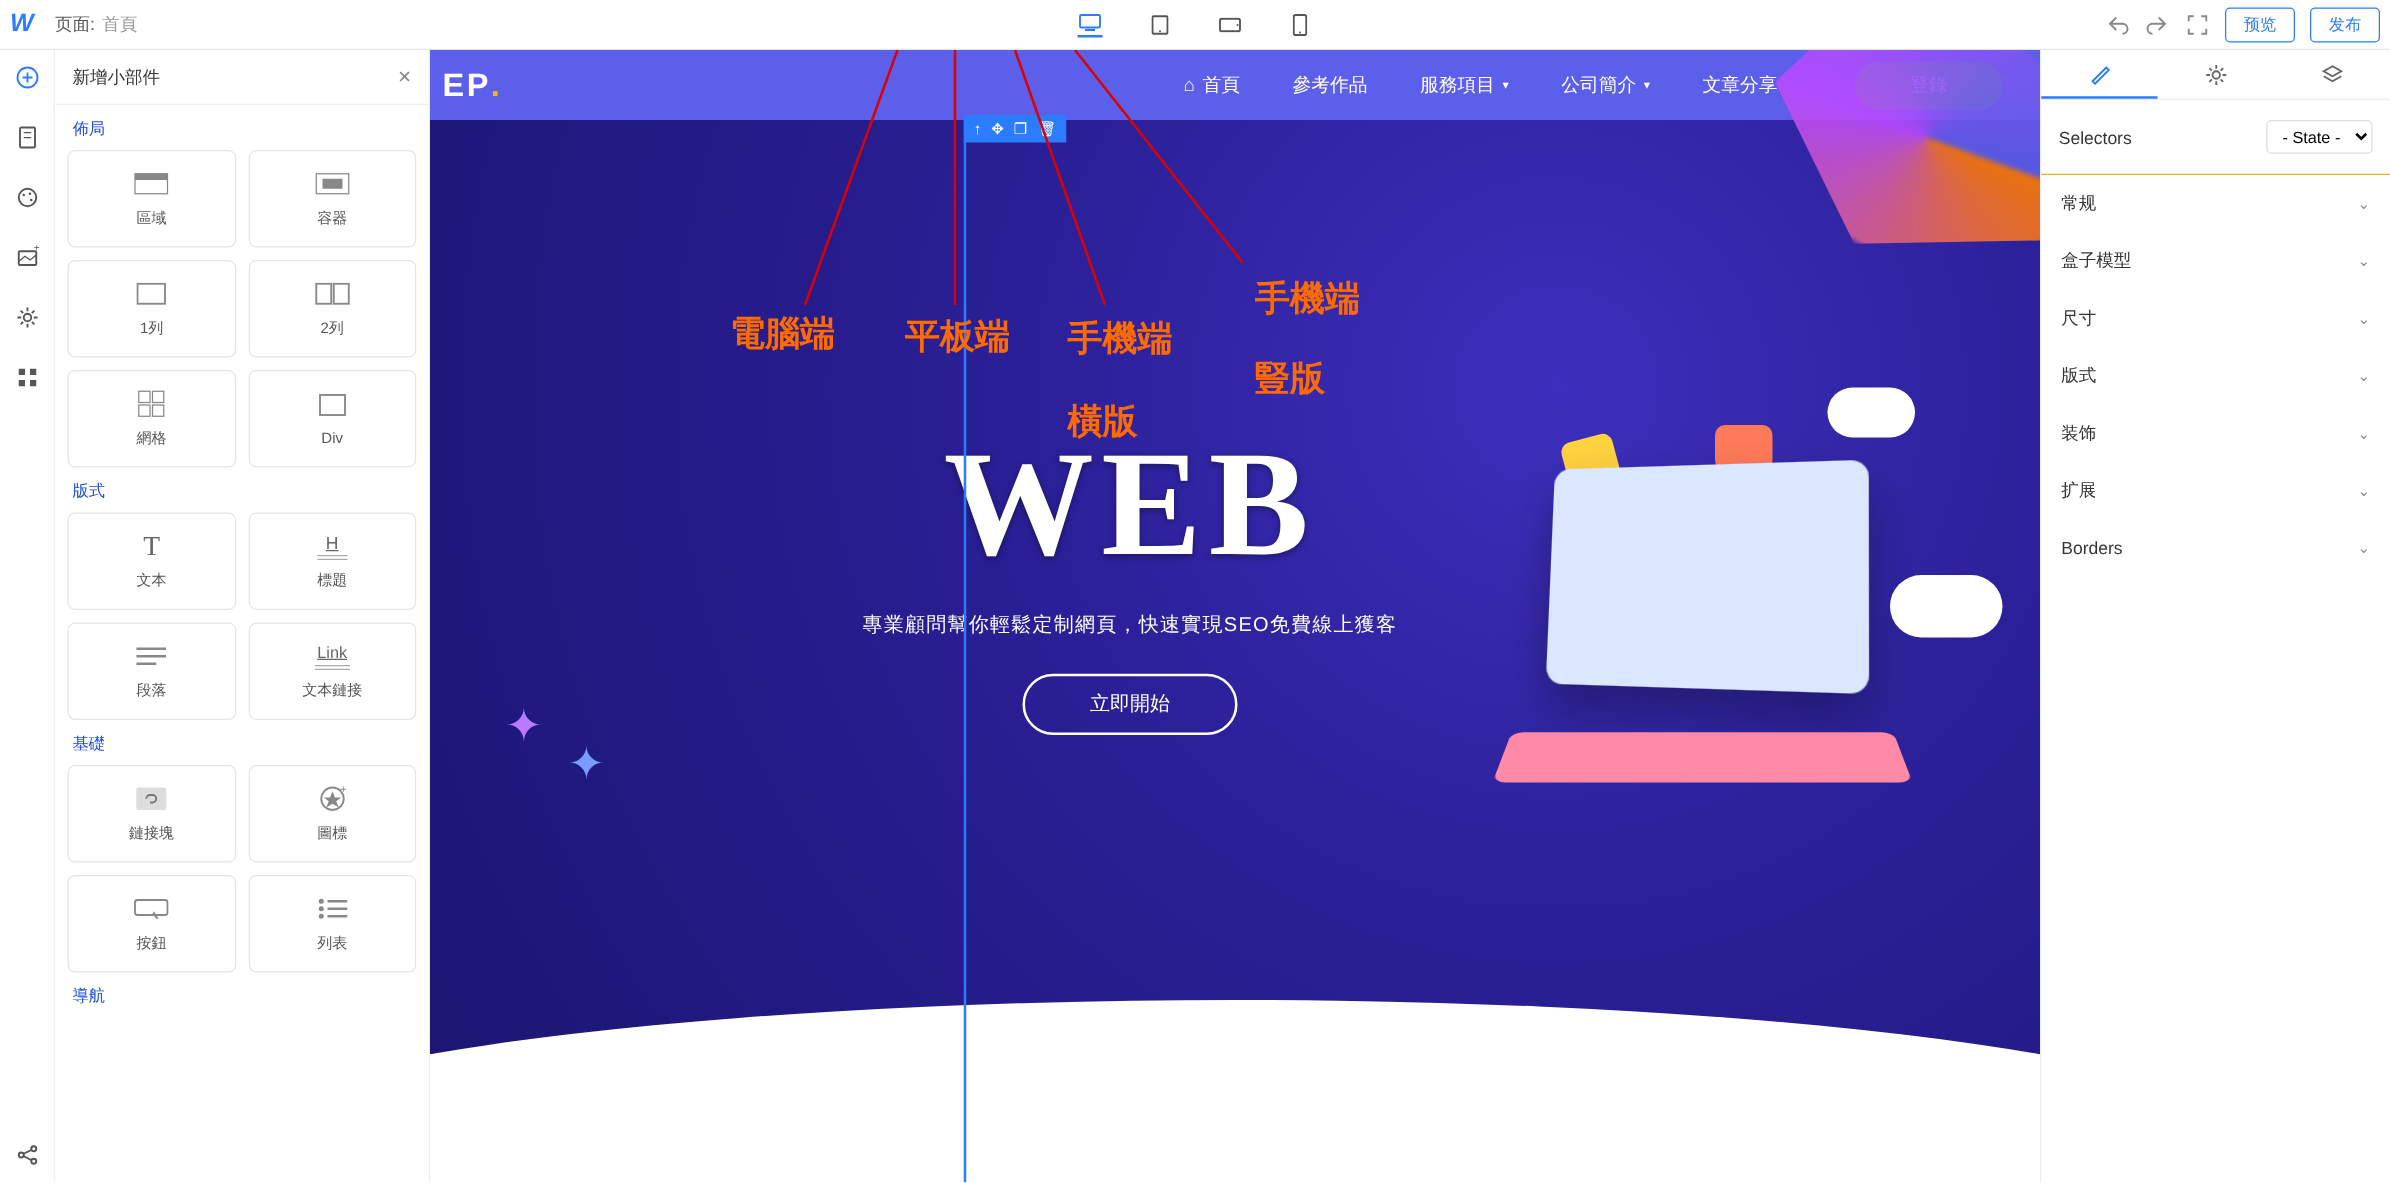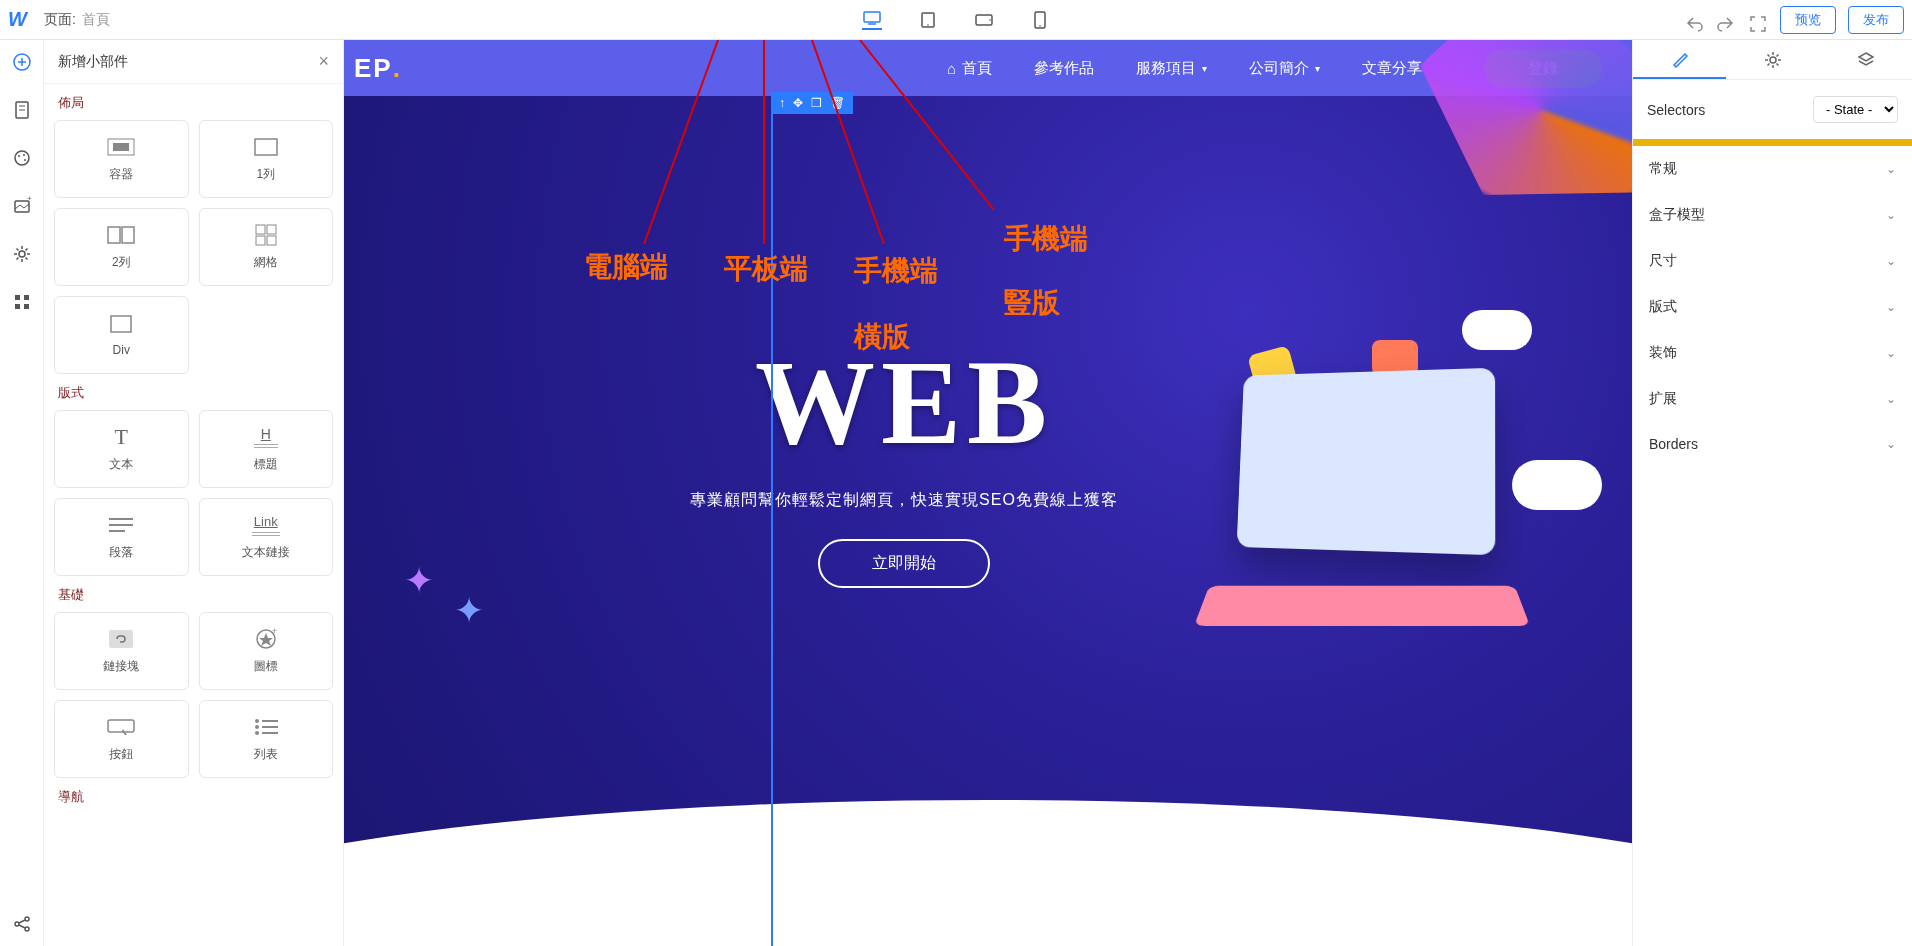--- a/index.html
+++ b/index.html
@@ -6,41 +6,41 @@
 body { width: 1912px; height: 946px; overflow: hidden; background: #fff; display: flex; flex-direction: column; }
 
 
 .topbar { height: 40px; border-bottom: 1px solid #e5e5e5; display: flex; align-items: center; padding: 0 8px; background: #fff; position: relative; }
 .logo-w { width: 24px; height: 24px; margin-right: 12px; color: #2b7cff; font-weight: 900; font-size: 20px; font-style: italic; }
 .page-label { color: #555; font-size: 14px; margin-right: 6px; }
 .page-name { color: #999; font-size: 14px; }
 .device-switch { position: absolute; left: 50%; transform: translateX(-50%); display: flex; gap: 36px; }
 .device-btn { width: 20px; height: 20px; display: flex; align-items: center; justify-content: center; cursor: pointer; color: #555; }
 .device-btn.active { color: #2b7cff; border-bottom: 2px solid #2b7cff; padding-bottom: 2px; }
-.topbar-right { margin-left: auto; display: flex; align-items: flex-end; gap: 12px; }
+.topbar-right { margin-left: auto; display: flex; align-items: center; gap: 12px; }
 .topbar-icon { width: 20px; height: 20px; color: #888; cursor: pointer; }
 .btn-outline { border: 1px solid #2b7cff; color: #2b7cff; background: #fff; padding: 4px 14px; border-radius: 4px; font-size: 13px; cursor: pointer; }
 .btn-primary { border: 1px solid #2b7cff; color: #2b7cff; background: #fff; padding: 4px 14px; border-radius: 4px; font-size: 13px; cursor: pointer; }
 
 
 .main-row { flex: 1; display: flex; overflow: hidden; }
 
 
 .left-rail { width: 44px; border-right: 1px solid #eee; display: flex; flex-direction: column; align-items: center; padding-top: 12px; gap: 28px; }
 .rail-icon { width: 20px; height: 20px; color: #555; cursor: pointer; }
 .rail-icon.active { color: #2b7cff; }
 .rail-bottom { margin-top: auto; margin-bottom: 12px; }
 
 
 .widgets-panel { width: 300px; border-right: 1px solid #eee; display: flex; flex-direction: column; background: #fff; }
 .widgets-header { height: 44px; display: flex; align-items: center; justify-content: space-between; padding: 0 14px; border-bottom: 1px solid #f0f0f0; }
 .widgets-title { font-size: 14px; color: #333; }
 .close-x { font-size: 18px; color: #888; cursor: pointer; }
 .widgets-body { flex: 1; overflow-y: auto; padding: 0 10px 10px 10px; }
-.section-label { font-size: 13px; color: #7f1d1d; padding: 10px 4px 8px 4px; }
+.section-label { font-size: 13px; color: #1d4ed8; padding: 10px 4px 8px 4px; }
 .widget-grid { display: grid; grid-template-columns: 1fr 1fr; gap: 10px; }
 .widget-card { border: 1px solid #e5e5e5; border-radius: 6px; height: 78px; display: flex; flex-direction: column; align-items: center; justify-content: center; gap: 8px; cursor: grab; background: #fff; }
 .widget-card .wicon { width: 28px; height: 22px; color: #666; display: flex; align-items: center; justify-content: center; }
 .widget-card .wlabel { font-size: 12px; color: #555; }
 
 
 .canvas-wrap { flex: 1; position: relative; overflow: hidden; background: #fff; }
 .site-frame { position: absolute; inset: 0; }
 .sel-outline { position: absolute; left: 427px; top: 52px; width: 2px; height: 870px; background: #2b7cff; }
 .sel-toolbar { position: absolute; left: 427px; top: 52px; height: 22px; background: #2b7cff; display: flex; align-items: center; gap: 8px; padding: 0 8px; color: #fff; font-size: 12px; }
@@ -85,21 +85,21 @@
 .sp3 { left: 150px; top: 790px; color: #2ecc71; font-size: 48px; }
 .sp4 { left: 90px; top: 820px; color: #a56bff; font-size: 44px; }
 .sp5 { left: 190px; top: 850px; color: #5b7bff; font-size: 32px; }
 .swirl { position: absolute; right: -40px; top: -30px; width: 260px; height: 200px; background: conic-gradient(from 90deg, #ff7a00, #b94bff, #5b5fe9); border-radius: 50%; filter: blur(2px); opacity: .9; transform: rotate(20deg); clip-path: polygon(20% 0, 100% 0, 100% 70%, 40% 100%, 0 50%); }
 
 
 .right-panel { width: 280px; border-left: 1px solid #eee; background: #fff; display: flex; flex-direction: column; }
 .rp-tabs { height: 40px; border-bottom: 1px solid #eee; display: flex; }
 .rp-tab { flex: 1; display: flex; align-items: center; justify-content: center; cursor: pointer; color: #666; }
 .rp-tab.active { color: #2b7cff; border-bottom: 2px solid #2b7cff; }
-.rp-row { display: flex; align-items: center; justify-content: space-between; padding: 16px 14px; border-bottom: 7px solid #eab308; font-size: 14px; color: #333; }
+.rp-row { display: flex; align-items: center; justify-content: space-between; padding: 16px 14px; border-bottom: 1px solid #eab308; font-size: 14px; color: #333; }
 .rp-select { border: 1px solid #ddd; border-radius: 4px; padding: 4px 8px; font-size: 13px; color: #000000; background: #fff; }
 .rp-acc { display: flex; align-items: center; justify-content: space-between; padding: 14px 16px; font-size: 14px; color: #333; cursor: pointer; }
 .rp-acc .chev { color: #888; font-size: 12px; }
 
 
 .widgets-body::-webkit-scrollbar { width: 8px; }
 .widgets-body::-webkit-scrollbar-thumb { background: #ccc; border-radius: 4px; }
 
 svg { display: block; }
 </style>
@@ -199,20 +199,29 @@
   </div>
 
   <div class="widgets-panel">
     <div class="widgets-header">
       <span class="widgets-title">新增小部件</span>
       <span class="close-x">×</span>
     </div>
     <div class="widgets-body">
       <div class="section-label">佈局</div>
       <div class="widget-grid">
+        <div class="widget-card">
+          <div class="wicon">
+              <svg width="28" height="18" viewBox="0 0 28 18">
+                <rect x="1" y="1" width="26" height="16" fill="none" stroke="#888"></rect>
+                <rect x="1" y="1" width="26" height="5" fill="#888"></rect>
+              </svg>
+            </div>
+          <div class="wlabel">區域</div>
+        </div>
         <div class="widget-card">
           <div class="wicon">
               <svg width="28" height="18" viewBox="0 0 28 18">
                 <rect x="1" y="1" width="26" height="16" fill="none" stroke="#888"></rect>
                 <rect x="6" y="5" width="16" height="8" fill="#888"></rect>
               </svg>
             </div>
           <div class="wlabel">容器</div>
         </div>
         <div class="widget-card">

